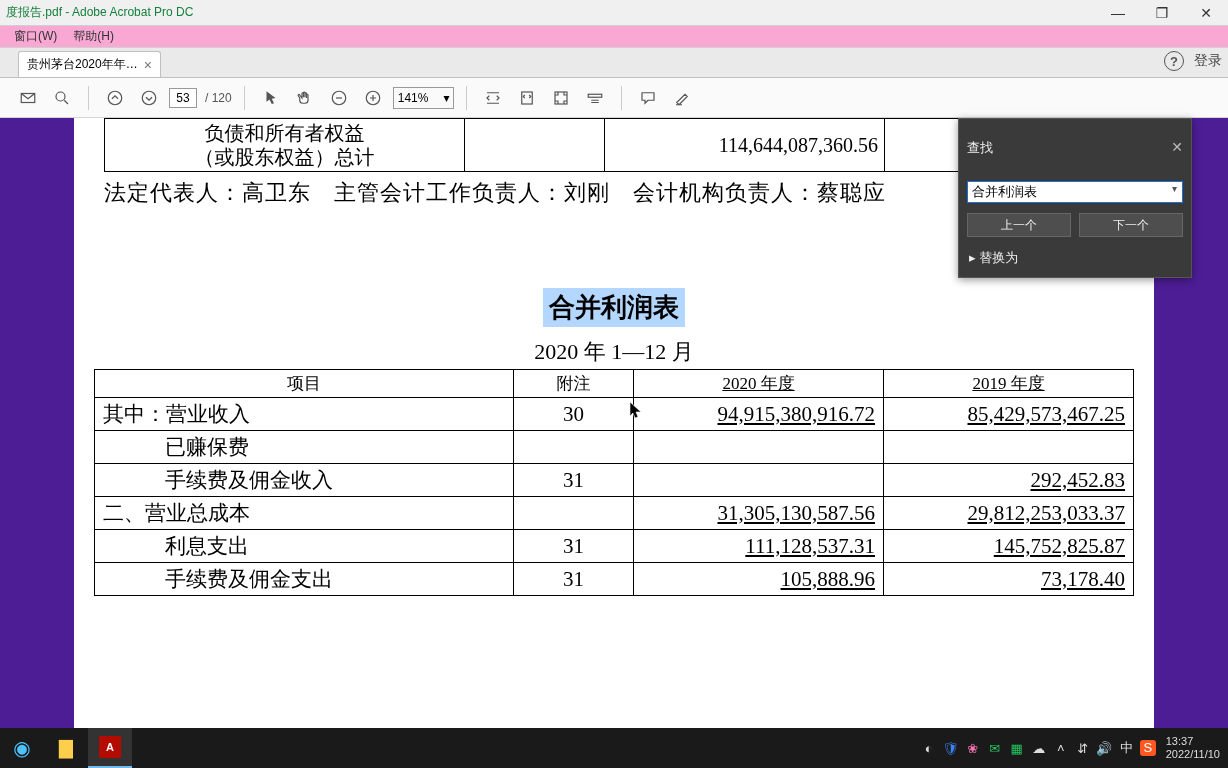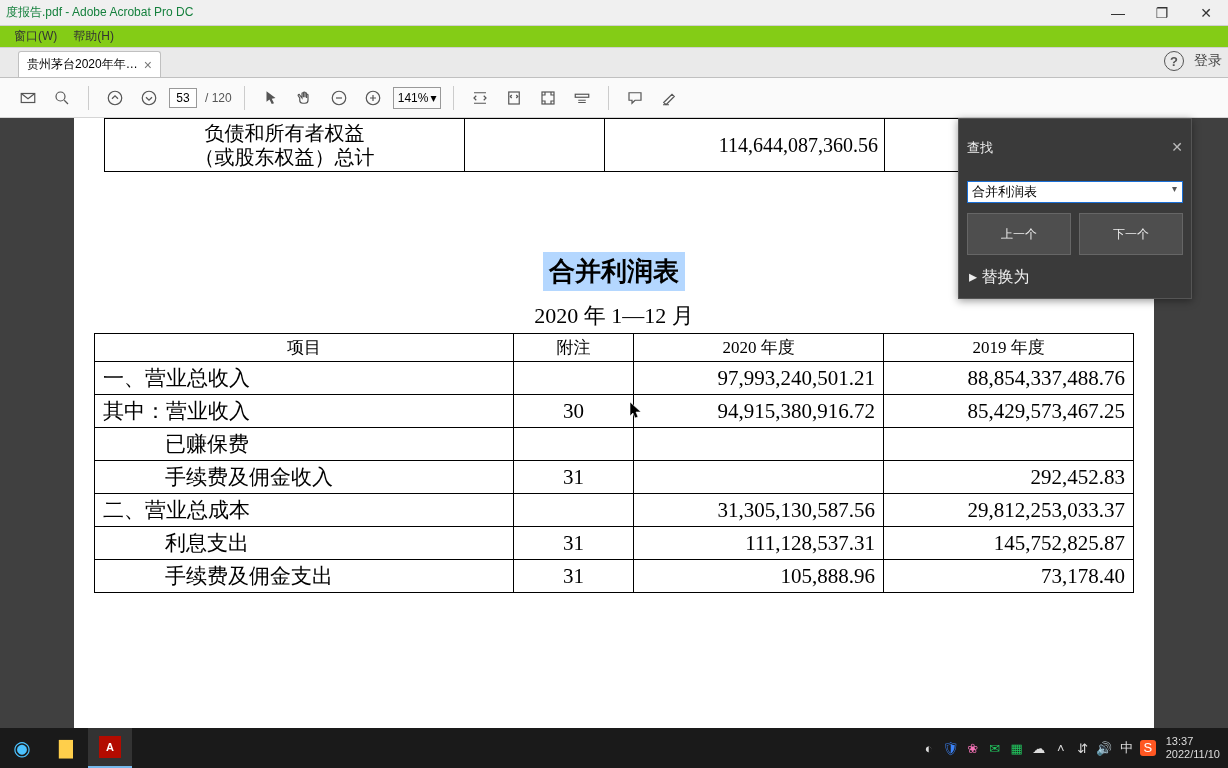--- a/index.html
+++ b/index.html
@@ -5,78 +5,78 @@
 * { box-sizing: border-box; margin: 0; padding: 0; }
 body { font-family: "Microsoft YaHei", "Segoe UI", sans-serif; font-size: 12px; background: #fff; overflow: hidden; width: 1228px; height: 768px; position: relative; }
 
 
 .titlebar { height: 26px; background: #f0f0f0; display: flex; align-items: center; padding: 0 6px; border-bottom: 1px solid #d0d0d0; position: relative; }
 .titlebar-text { color: #15803d; font-size: 12px; }
 .win-controls { position: absolute; right: 0; top: 0; display: flex; height: 26px; }
 .win-btn { width: 44px; display: flex; align-items: center; justify-content: center; color: #333; font-size: 14px; }
 
 
-.menubar { height: 22px; background: #84cc16; display: flex; align-items: center; padding: 0 10px; gap: 8px; border-bottom: 1px solid #d0d0d0; }
+.menubar { height: 22px; background: #f9a8d4; display: flex; align-items: center; padding: 0 10px; gap: 8px; border-bottom: 1px solid #d0d0d0; }
 .menu-item { color: #333; font-size: 12px; padding: 2px 4px; cursor: pointer; }
 
 
 .tabbar { height: 30px; background: #eaeaea; display: flex; align-items: flex-end; padding: 0 10px; border-bottom: 1px solid #c0c0c0; position: relative; }
 .tab { height: 26px; background: #fff; border: 1px solid #c0c0c0; border-bottom: none; padding: 0 8px; display: flex; align-items: center; gap: 6px; margin-left: 8px; border-radius: 3px 3px 0 0; }
 .tab-close { color: #777; font-size: 14px; cursor: pointer; }
 .right-panel-badges { position: absolute; right: 6px; top: 3px; display: flex; align-items: center; gap: 10px; }
 .help-circle { width: 20px; height: 20px; border: 1.6px solid #555; border-radius: 50%; display: flex; align-items: center; justify-content: center; color: #555; font-size: 13px; font-weight: bold; }
 .login-text { color: #444; font-size: 14px; }
 
 
 .toolbar { height: 40px; background: #fafafa; display: flex; align-items: center; padding: 0 14px; gap: 6px; border-bottom: 1px solid #d5d5d5; }
 .tb-sep { width: 1px; height: 24px; background: #ccc; margin: 0 6px; }
 .tb-btn { width: 28px; height: 28px; display: flex; align-items: center; justify-content: center; color: #555; border-radius: 3px; }
 .tb-btn svg { width: 18px; height: 18px; stroke: #555; stroke-width: 1.6; fill: none; }
 .page-input { width: 28px; height: 20px; text-align: center; border: 1px solid #999; font-size: 12px; }
 .page-total { color: #555; font-size: 12px; margin-left: 2px; }
-.zoom-select { height: 22px; border: 1px solid #999; font-size: 12px; padding: 0 4px; display: flex; align-items: center; gap: 2px; }
-
-
-.doc-area { position: absolute; left: 0; top: 118px; right: 0; bottom: 40px; background: #404040; display: flex; justify-content: center; overflow: hidden; }
+.zoom-select { height: 22px; border: 1px solid #999; font-size: 12px; padding: 0 4px; display: flex; align-items: center; gap: 15px; }
+
+
+.doc-area { position: absolute; left: 0; top: 118px; right: 0; bottom: 40px; background: #4c1d95; display: flex; justify-content: center; overflow: hidden; }
 .page { background: #fff; width: 1080px; margin-top: 0; padding: 0 20px 40px 20px; font-family: "SimSun","宋体",serif; color: #000; position: relative; }
 
 
 .top-table-wrap { margin: 0 10px; }
 .top-table { border-collapse: collapse; }
 .top-table td { border: 1.5px solid #000; padding: 2px 6px; font-size: 20px; white-space: nowrap; }
 .signatories { font-size: 22px; margin: 6px 0 0 10px; letter-spacing: 1px; }
 
 
 .doc-title { text-align: center; font-size: 26px; font-weight: bold; margin-top: 80px; background: #b4d7ff; display: inline-block; padding: 2px 6px; }
 .doc-title-wrap { text-align: center; }
 .doc-subtitle { text-align: center; font-size: 22px; margin-top: 10px; }
 .unit-line { text-align: right; font-size: 22px; margin: 8px 12px 2px 0; }
 
 
 .stmt-table { border-collapse: collapse; width: 100%; margin-top: 2px; }
 .stmt-table th, .stmt-table td { border: 1.5px solid #000; padding: 2px 8px; font-size: 21px; font-family: "SimSun","宋体",serif; }
 .stmt-table th { font-weight: normal; text-align: center; font-size: 17px; }
 .col-item { text-align: left; }
 .col-note { text-align: center; width: 120px; }
-.col-num { text-align: right; width: 250px; }
+.col-num { text-align: right; width: 250px; text-decoration: underline; }
 .indent2 { padding-left: 70px !important; }
 
 
 .cursor { position: absolute; width: 14px; height: 20px; pointer-events: none; z-index: 50; }
 
 
 .find-panel { position: absolute; right: 36px; top: 118px; width: 234px; background: #3a3a3a; color: #eee; z-index: 100; box-shadow: 0 2px 8px rgba(0,0,0,0.4); border: 1px solid #555; }
 .find-header { display: flex; justify-content: space-between; padding: 20px 8px; font-size: 13px; background: #3a3a3a; }
 .find-close { color: #bbb; cursor: pointer; font-size: 14px; }
 .find-input-row { padding: 4px 8px; position: relative; }
 .find-input { width: 100%; height: 22px; background: #fff; border: 1px solid #1a6fd6; color: #000; font-size: 13px; padding: 0 18px 0 4px; }
 .find-input-row::after { content: "▾"; position: absolute; right: 14px; top: 6px; color: #555; font-size: 10px; }
 .find-buttons { display: flex; gap: 8px; padding: 6px 8px; }
-.find-nav-btn { flex: 1; height: 42px; background: #4e4e4e; border: 1px solid #666; color: #eee; font-size: 12px; }
-.find-replace { padding: 6px 10px 10px 10px; font-size: 16px; }
+.find-nav-btn { flex: 1; height: 24px; background: #4e4e4e; border: 1px solid #666; color: #eee; font-size: 12px; }
+.find-replace { padding: 6px 10px 10px 10px; font-size: 13px; }
 .find-replace::before { content: "▸ "; color: #eee; }
 
 
 .taskbar { position: absolute; left: 0; right: 0; bottom: 0; height: 40px; background: #1a1a1a; display: flex; align-items: center; }
 .task-app { width: 44px; height: 40px; display: flex; align-items: center; justify-content: center; color: #fff; font-size: 18px; }
 .task-app.active { background: #333; border-bottom: 2px solid #76b9ed; }
 .pdf-icon { width: 22px; height: 22px; background: #b30b00; color: #fff; display: flex; align-items: center; justify-content: center; font-size: 11px; font-weight: bold; }
 .tray { position: absolute; right: 4px; top: 0; height: 40px; display: flex; align-items: center; gap: 4px; color: #ddd; font-size: 11px; }
 .tray-icon { width: 18px; text-align: center; font-size: 13px; }
 .tray-time { line-height: 1.2; margin-left: 6px; margin-right: 4px; }
@@ -209,42 +209,37 @@
         <tbody>
             <tr>
           <td style="width:360px;text-align:center;line-height:1.2;">负债和所有者权益<br>（或股东权益）总计</td>
           <td style="width:140px;"></td>
           <td style="width:280px;text-align:right;">114,644,087,360.56</td>
           <td style="width:180px;text-align:right;">99,99</td>
         </tr>
       </tbody>
         </table>
     </div>
+    <div class="signatories">法定代表人：高卫东　主管会计工作负责人：刘刚　会计机构负责人：蔡聪应</div>
 
     <div class="doc-title-wrap">
       <div class="doc-title">合并利润表</div>
     </div>
     <div class="doc-subtitle">2020 年 1—12 月</div>
 
     <table class="stmt-table">
       <thead>
         <tr>
           <th class="col-item" style="text-align:center;">项目</th>
           <th class="col-note">附注</th>
           <th class="col-num" style="text-align:center;">2020 年度</th>
           <th class="col-num" style="text-align:center;">2019 年度</th>
         </tr>
       </thead>
       <tbody id="stmt-body">
-          <tr>
-            <td class="col-item ">一、营业总收入</td>
-            <td class="col-note"></td>
-            <td class="col-num">97,993,240,501.21</td>
-            <td class="col-num">88,854,337,488.76</td>
-          </tr>
           <tr>
             <td class="col-item ">其中：营业收入</td>
             <td class="col-note">30</td>
             <td class="col-num">94,915,380,916.72</td>
             <td class="col-num">85,429,573,467.25</td>
           </tr>
           <tr>
             <td class="col-item indent2">已赚保费</td>
             <td class="col-note"></td>
             <td class="col-num"></td>

